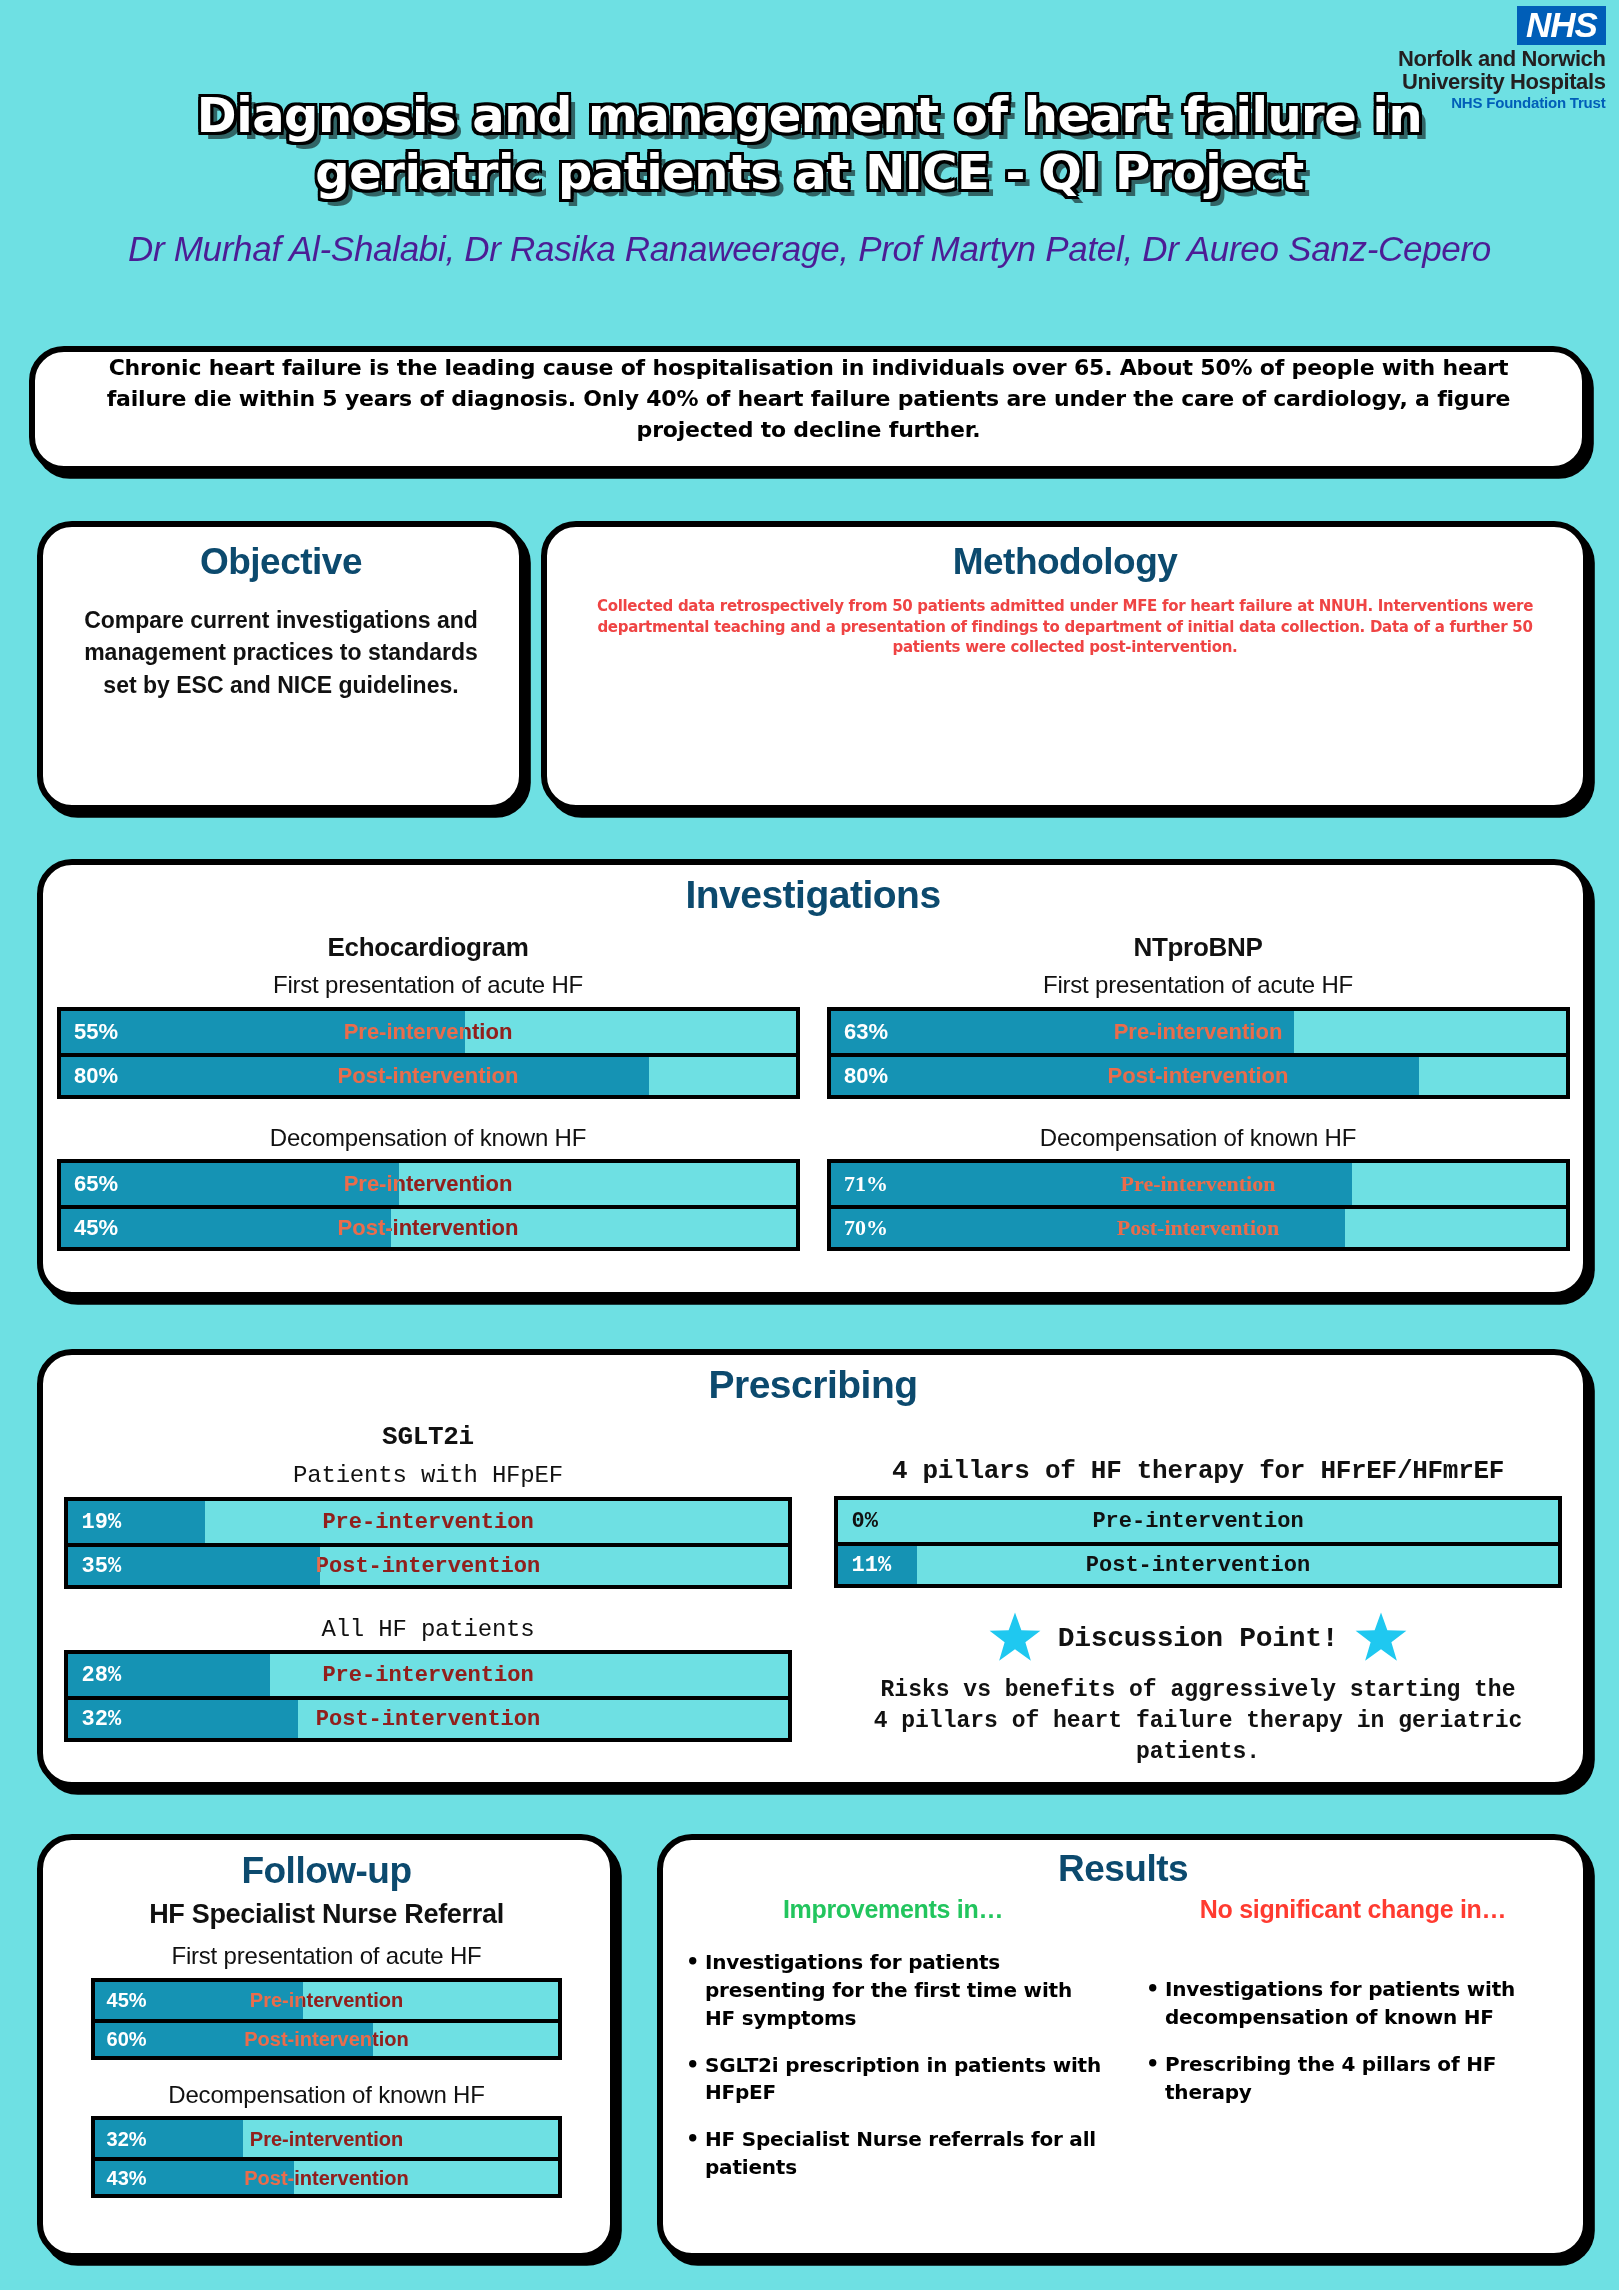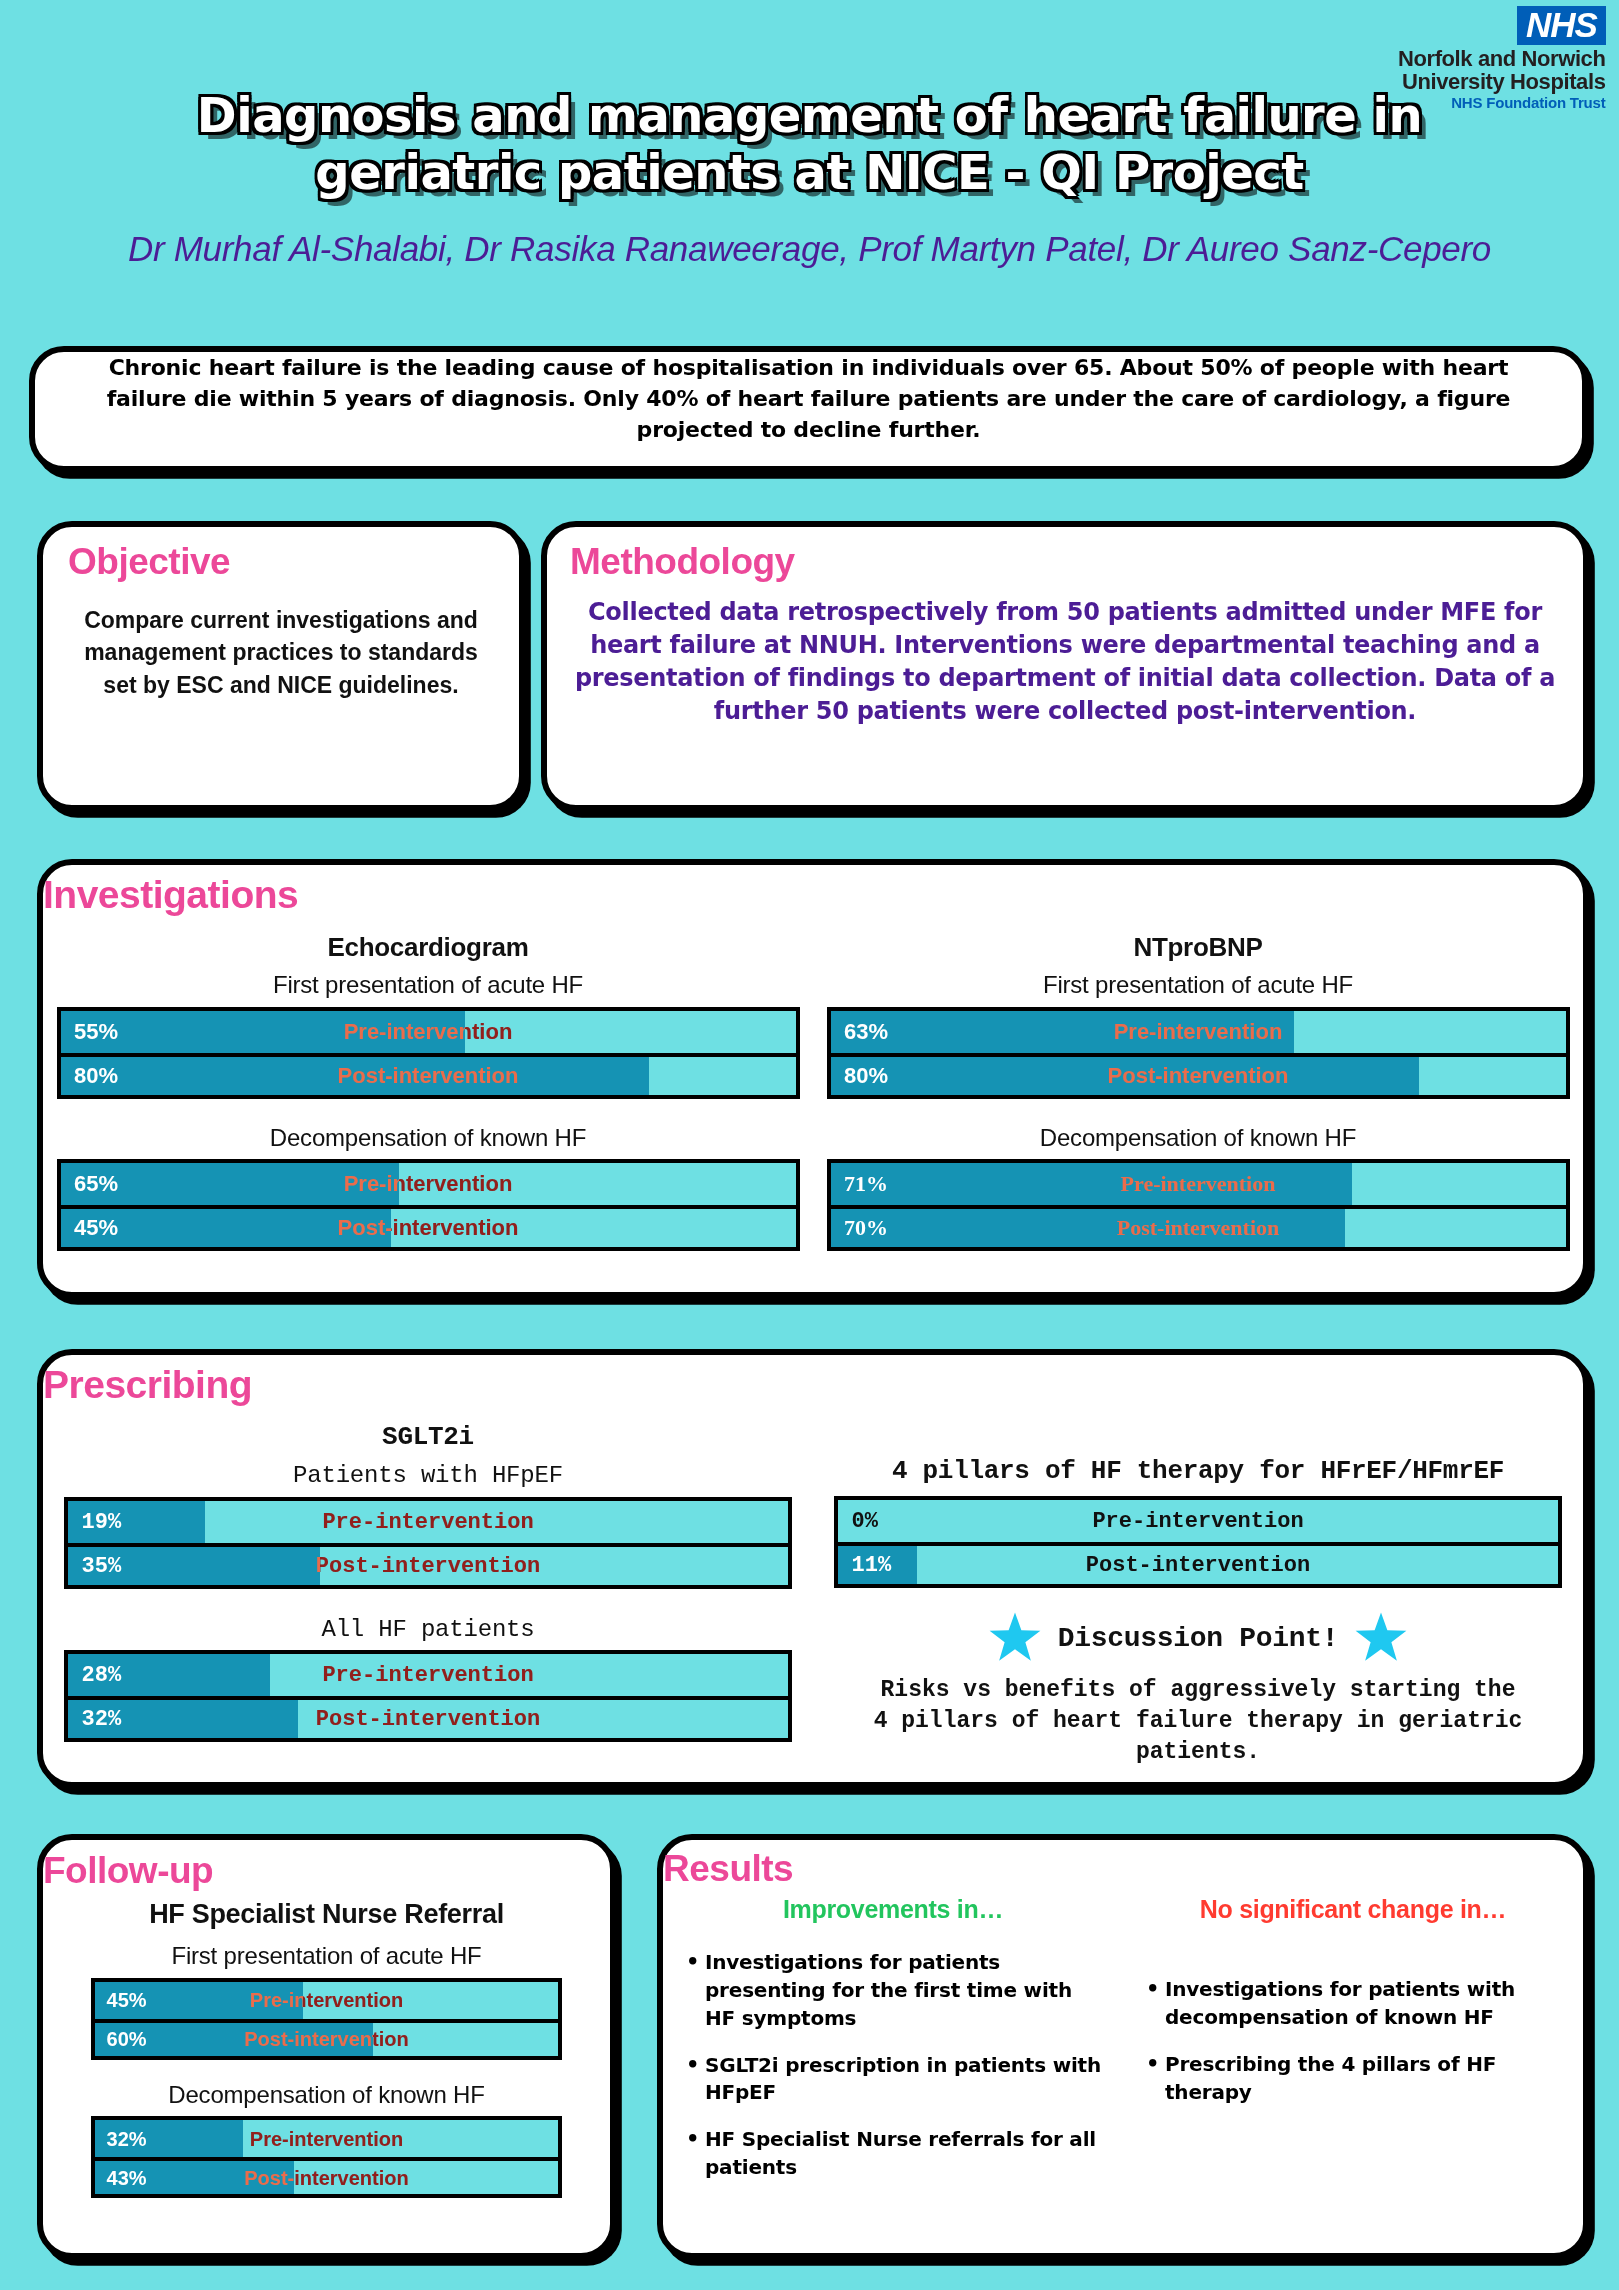--- a/index.html
+++ b/index.html
@@ -78,22 +78,23 @@
 
   
   .card {
     background: #ffffff;
     border: 6.8px solid #000;
     border-radius: 35px;
     box-shadow: 5.8px 6.8px 0 #000;
     position: absolute;
   }
   .card-title {
-    font-weight: bold;
-    color: #ec4899;
+    text-align: center;
+    font-weight: bold;
+    color: #0c4a6e;
   }
 
   
   #intro {
     left: 29px; top: 346px; width: 1559px; height: 126px;
     display: flex; justify-content: center;
     padding: 0 37px;
   }
   #intro p {
     font-family: "DejaVu Sans", sans-serif;
@@ -123,24 +124,24 @@
   
   #methodology {
     left: 541px; top: 521px; width: 1048px; height: 290px;
     padding: 13.5px 23px 9.7px 23px;
   }
   #methodology .card-title { font-size: 37px; letter-spacing: -0.5px; }
   #methodology p {
     margin-top: 13.5px;
     font-family: "DejaVu Sans", sans-serif;
     font-weight: bold;
-    font-size: 24px;
+    font-size: 15px;
     line-height: 1.38;
     text-align: center;
-    color: #4c1d95;
+    color: #ef4444;
     letter-spacing: -0.3px;
   }
 
   
   .col-head {
     text-align: center;
     font-weight: bold;
     font-size: 26px;
     color: #111;
     letter-spacing: -0.3px;

